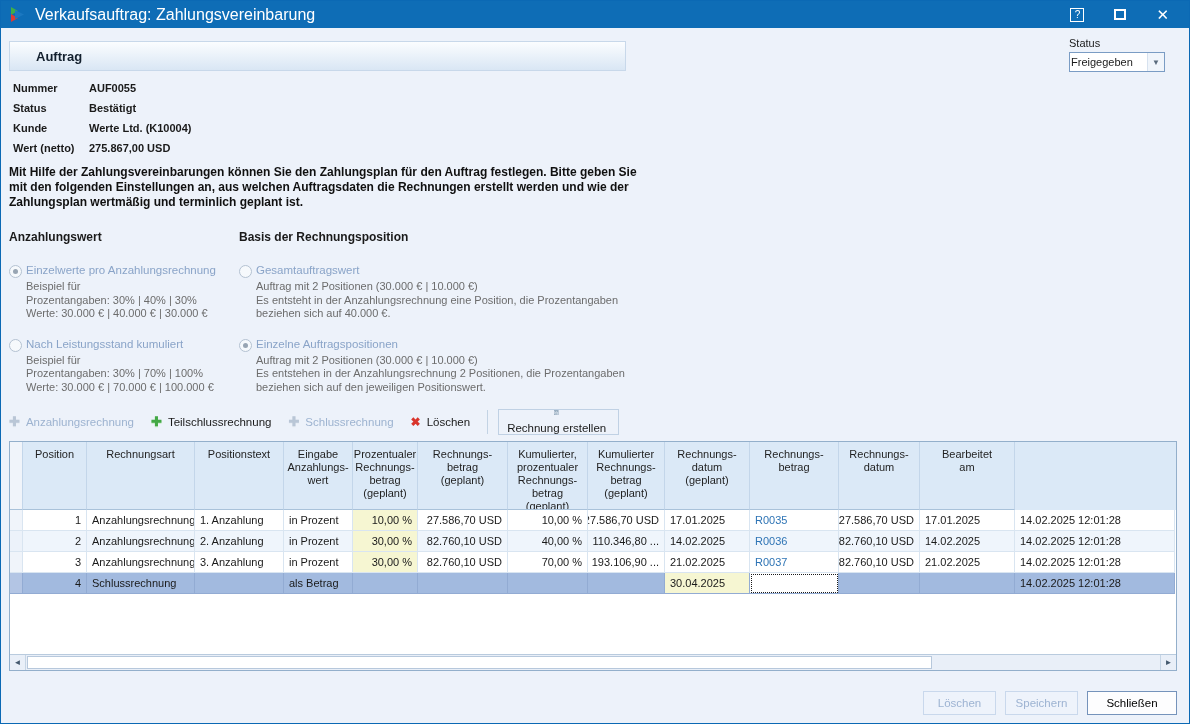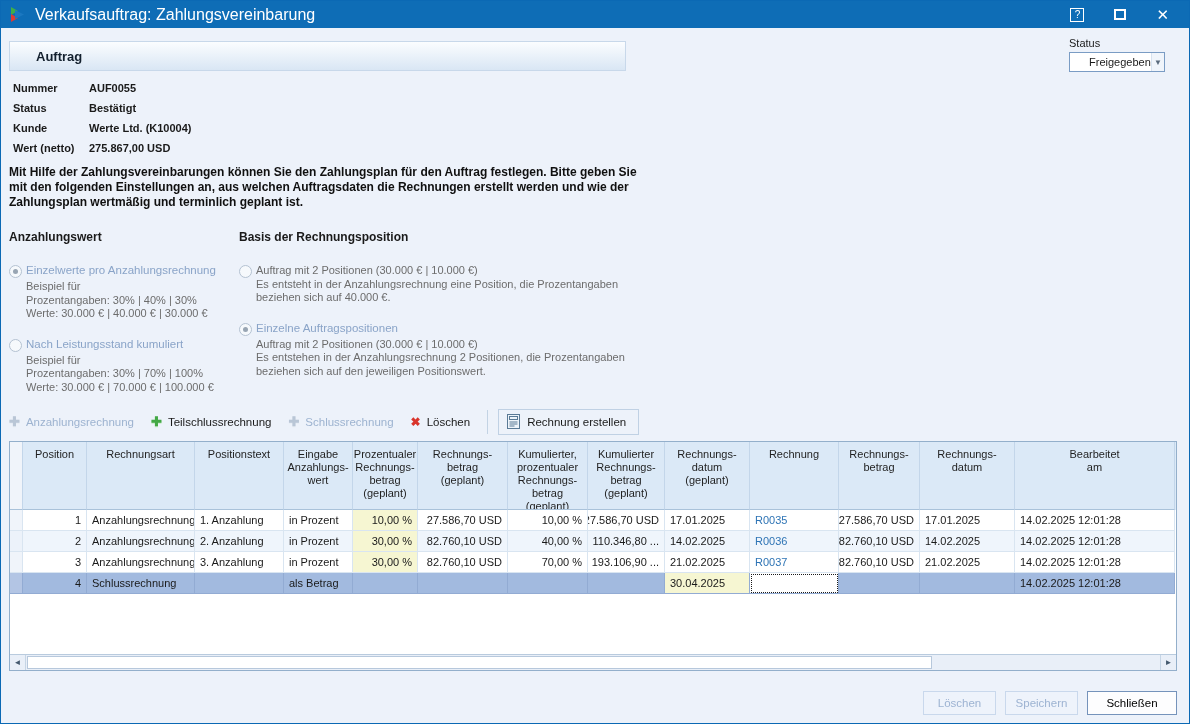--- a/index.html
+++ b/index.html
@@ -21,21 +21,21 @@
   .tb-max { width:12px; height:11px; border:2px solid #fff; }
   .tb-close { font-size:15px; line-height:1; }
   
   .status-panel { position:absolute; top:36px; left:1068px; width:96px; }
   .status-label { font-size:11px; margin-bottom:3px; }
   .combo {
     height:20px; background:#fff; border:1px solid #7a9cc4;
     display:flex; align-items:center; justify-content:space-between;
     font-size:11px;
   }
-  .combo-value { padding-left:19px; }
+  .combo-value { padding-left:1px; }
   .combo-arrow {
     width:17px; height:100%; display:flex; align-items:center; justify-content:center;
     color:#5a6b7d; font-size:8px; background:#f0f5fb; border-left:1px solid #d7e2ef;
   }
   
   .group { position:absolute; left:8px; top:40px; width:617px; }
   .group-header {
     height:30px; background:linear-gradient(#fbfdff,#d9e6f4);
     border:1px solid #c8d8ea; display:flex; align-items:center;
     font-weight:bold; font-size:13px; padding-left:26px; color:#13202e;
@@ -64,21 +64,21 @@
   .toolbar { position:absolute; left:8px; top:406px; height:29px; display:flex; align-items:center; font-size:11.5px; }
   .tool-item { display:flex; align-items:center; gap:6px; margin-right:17px; cursor:default; }
   .plus { font-size:13px; font-weight:bold; line-height:1; }
   .plus.on  { color:#43a845; text-shadow:0 1px 0 #cdeccd; }
   .plus.off { color:#b9c6d6; text-shadow:0 1px 0 #e7edf4; }
   .xicon { color:#d9342b; font-size:12px; font-weight:bold; }
   .lbl-off { color:#9db3d0; }
   .tool-sep { width:1px; height:24px; background:#c3d3e4; margin-right:10px; }
   .tool-btn {
     display:flex; align-items:center; gap:7px; height:26px;
-    border:1px solid #c0d1e4; padding:0 12px 0 8px; background:transparent;
+    border:1px solid #c0d1e4; padding:0 12px 0 8px; background:transparent;flex-direction:column;
   }
   
   .grid {
     position:absolute; left:8px; top:440px; width:1168px; height:230px;
     background:#fff; border:1px solid #93afcb;
     --cols:13px 64px 108px 89px 69px 65px 90px 80px 77px 85px 89px 81px 95px 160px;
   }
   .ghead { display:grid; grid-template-columns:var(--cols); height:68px; background:#dbe9f7; }
   .gh {
     border-right:1px solid #c3d6ea; border-bottom:1px solid #a9c2da;
@@ -189,20 +189,21 @@
 Werte: 30.000 € | 70.000 € | 100.000 €</div>
       </div>
     </div>
   </div>
 
   <div class="opts-right">
     <div class="opts-header">Basis der Rechnungsposition</div>
     <div class="option">
       <span class="radio"></span>
       <div>
+        <div class="opt-label">Gesamtauftragswert</div>
         <div class="opt-desc">Auftrag mit 2 Positionen (30.000 € | 10.000 €)
 Es entsteht in der Anzahlungsrechnung eine Position, die Prozentangaben beziehen sich auf 40.000 €.</div>
       </div>
     </div>
     <div class="option">
       <span class="radio sel"></span>
       <div>
         <div class="opt-label">Einzelne Auftragspositionen</div>
         <div class="opt-desc">Auftrag mit 2 Positionen (30.000 € | 10.000 €)
 Es entstehen in der Anzahlungsrechnung 2 Positionen, die Prozentangaben beziehen sich auf den jeweiligen Positionswert.</div>
@@ -261,21 +262,20 @@
 Rechnungs-
 betrag
 (geplant)</div>
       <div class="gh">Kumulierter
 Rechnungs-
 betrag
 (geplant)</div>
       <div class="gh">Rechnungs-
 datum
 (geplant)</div>
-      <div class="gh">Rechnung</div>
       <div class="gh">Rechnungs-
 betrag</div>
       <div class="gh">Rechnungs-
 datum</div>
       <div class="gh">Bearbeitet
 am</div>
     </div>
 
     <div class="trow">
       <div class="td ind"></div>

